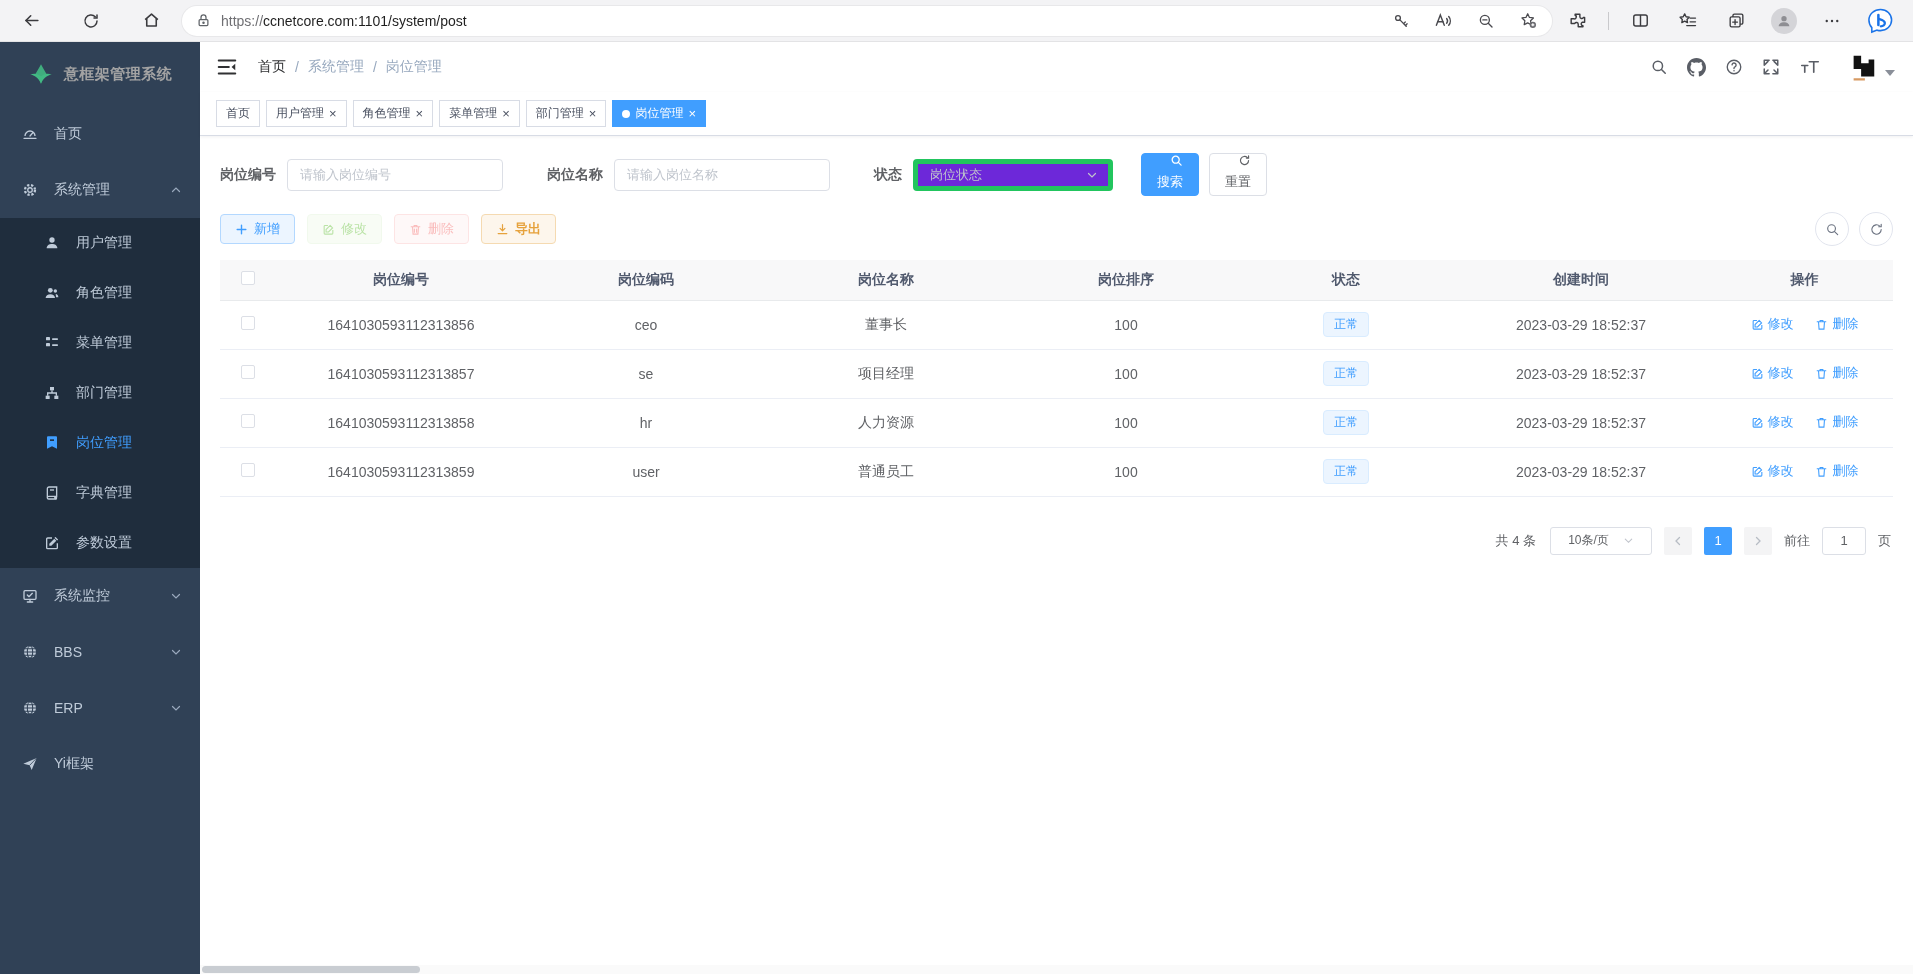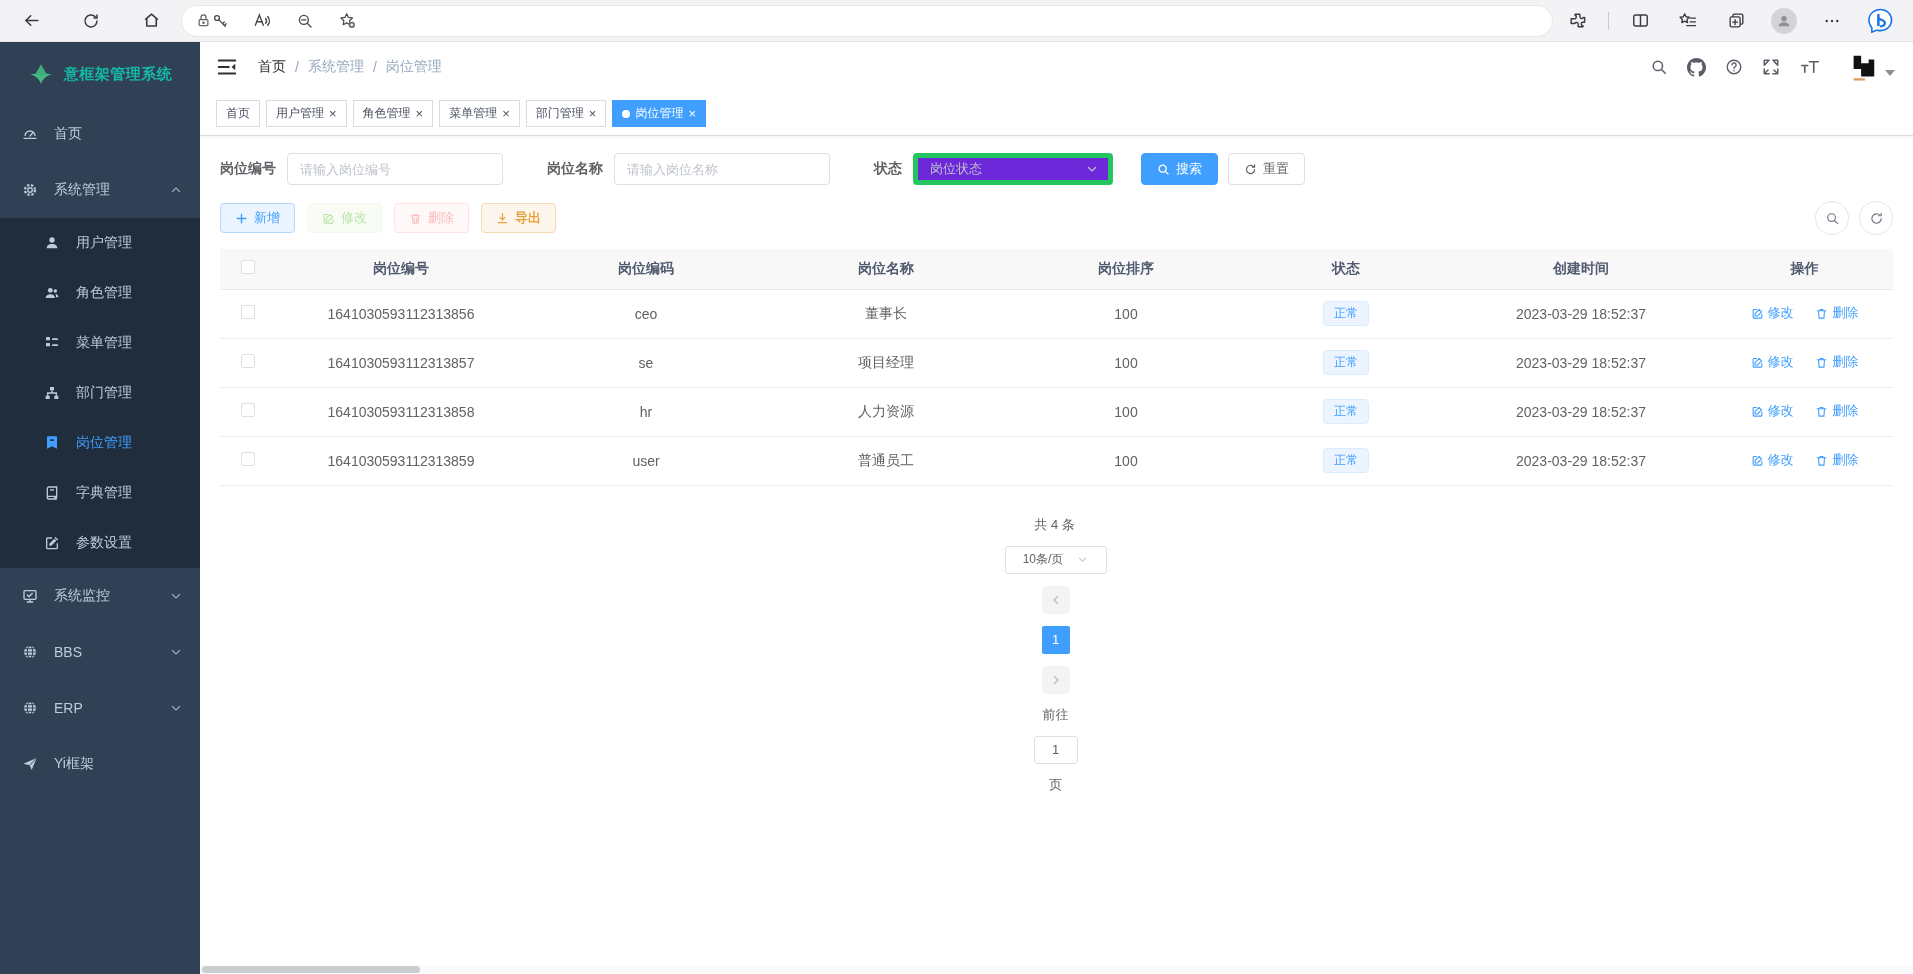--- a/index.html
+++ b/index.html
@@ -18,21 +18,21 @@
   .b-right { display:flex; align-items:center; gap:14px; }
   .v-divider { width:1px; height:18px; background:#c9c9cc; }
   .avatar-circle { width:26px; height:26px; border-radius:50%; background:#d4d4d8; display:flex; align-items:center; justify-content:center; }
 
   
   .app { display:flex; height:932px; }
 
   
   .sidebar { width:200px; flex:none; background:#304156; color:#bfcbd9; display:flex; flex-direction:column; }
   .logo-row { height:64px; display:flex; align-items:center; justify-content:center; gap:10px; flex:none; }
-  .logo-title { color:#14b8a6; font-size:15px; font-weight:bold; letter-spacing:.5px; }
+  .logo-title { color:#a3a3a3; font-size:15px; font-weight:bold; letter-spacing:.5px; }
   .menu { flex:1; overflow:hidden; }
   .menu-item { height:56px; display:flex; align-items:center; padding:0 18px 0 22px; gap:16px; font-size:14px; cursor:pointer; }
   .menu-item .mi-label { flex:1; }
   .menu-item .arrow { color:#9aa9bd; }
   .submenu { background:#1f2d3d; }
   .submenu .menu-item { height:50px; padding-left:44px; }
   .menu-item.active { color:#409eff; }
   .mi-icon { width:16px; height:16px; flex:none; }
 
   
@@ -58,41 +58,41 @@
   
   .content { flex:1; padding:17px 20px 0 20px; position:relative; }
 
   .filter-row { display:flex; align-items:center; margin-bottom:16px; }
   .f-group { display:flex; align-items:center; margin-right:44px; }
   .f-label { font-weight:bold; color:#606266; margin-right:11px; white-space:nowrap; }
   .f-input { width:216px; height:32px; border:1px solid #dcdfe6; border-radius:4px; padding:12px 12px; font-size:13px; color:#606266; outline:none; font-family:inherit; }
   .f-input::placeholder { color:#bfc4cc; }
   .f-select { width:200px; height:32px; border:5px solid #22c55e; border-radius:4px; padding:0 10px 0 12px; display:flex; align-items:center; justify-content:space-between; color:#bfc4cc; font-size:13px; cursor:pointer; background:#6d28d9; }
   .sel-arrow { color:#c0c4cc; }
-  .btn { height:32px; border-radius:4px; display:inline-flex; align-items:center; gap:6px; font-size:13px; padding:0 15px; cursor:pointer; border:1px solid transparent; font-family:inherit; }
+  .btn { height:43px; border-radius:4px; display:inline-flex; align-items:flex-end; gap:6px; font-size:13px; padding:0 15px; cursor:pointer; border:1px solid transparent; font-family:inherit;flex-direction:column; }
   .btn-primary { background:#409eff; color:#fff; border-color:#409eff; }
   .btn-default { background:#fff; color:#606266; border-color:#dcdfe6; margin-left:10px; }
 
   .toolbar-row { display:flex; align-items:center; margin-bottom:14px; }
   .tbtn { height:30px; padding:0 14px; border-radius:4px; font-size:13px; display:inline-flex; align-items:center; gap:6px; cursor:pointer; border:1px solid; margin-right:12px; }
   .tbtn-add { color:#409eff; background:#ecf5ff; border-color:#b3d8ff; }
   .tbtn-edit { color:#67c23a; background:#f0f9eb; border-color:#e1f3d8; opacity:.45; cursor:not-allowed; }
   .tbtn-del { color:#f56c6c; background:#fef0f0; border-color:#fbc4c4; opacity:.45; cursor:not-allowed; }
   .tbtn-export { color:#e6a23c; background:#fdf6ec; border-color:#f5dab1;font-weight:bold; }
   .tool-circles { margin-left:auto; display:flex; gap:10px; }
   .circle-btn { width:34px; height:34px; border-radius:50%; border:1px solid #e2e5ee; background:#fff; display:flex; align-items:center; justify-content:center; color:#6b7280; cursor:pointer; }
 
   table.grid { width:100%; border-collapse:collapse; table-layout:fixed; }
   .grid th { background:#f8f8f9; color:#515a6e; font-size:14px; font-weight:bold; height:40px; text-align:center; border-bottom:1px solid #e8eaec; }
   .grid td { height:49px; text-align:center; font-size:14px; color:#606266; border-bottom:1px solid #ebeef5; white-space:nowrap; }
   .cb { width:14px; height:14px; border:1px solid #dcdfe6; border-radius:2px; background:#fff; display:inline-block; cursor:pointer; }
   .status-pill { display:inline-block; padding:3px 10px; font-size:12px; color:#409eff; background:#ecf5ff; border:1px solid #d9ecff; border-radius:4px; }
   .act-link { color:#409eff; font-size:13px; display:inline-flex; align-items:center; gap:4px; cursor:pointer; margin:0 9px; }
 
-  .pagination { display:flex; align-items:center; justify-content:flex-end; gap:12px; margin-top:30px; padding-right:2px; font-size:13px; color:#606266;flex-direction:column; }
+  .pagination { display:flex; align-items:center; justify-content:flex-end; gap:12px; margin-top:30px; padding-right:2px; font-size:13px; color:#606266; }
   .pg-total { margin-right:2px; }
   .pg-size { width:102px; height:28px; border:1px solid #dcdfe6; border-radius:3px; display:flex; align-items:center; justify-content:center; gap:14px; color:#606266; font-size:12px; cursor:pointer; }
   .pg-btn { width:28px; height:28px; border-radius:2px; background:#f4f4f5; color:#b7bcc4; display:flex; align-items:center; justify-content:center; cursor:pointer; }
   .pg-cur { width:28px; height:28px; border-radius:2px; background:#409eff; color:#fff; display:flex; align-items:center; justify-content:center; font-size:13px; cursor:default; }
   .pg-goto-input { width:44px; height:28px; border:1px solid #dcdfe6; border-radius:3px; text-align:center; font-size:13px; color:#606266; outline:none; font-family:inherit; }
 
   .hscroll { position:absolute; left:0; bottom:0; width:1913px; height:9px; background:#fafafa; }
   .hscroll .thumb { position:absolute; left:2px; top:1px; height:7px; width:218px; border-radius:4px; background:#c9cdd2; }
 </style>
 </head>
@@ -119,20 +119,21 @@
         </svg>
     </div>
   </div>
 
   <div class="url-bar">
     <svg width="15" height="15" viewBox="0 0 24 24" fill="none" stroke="#5f6368" stroke-width="2">
         <rect x="5" y="10.5" width="14" height="9.5" rx="1.5"></rect>
         <path d="M8 10.5V7a4 4 0 0 1 8 0v3.5"></path>
         <circle cx="12" cy="15.5" r="1" fill="#5f6368"></circle>
       </svg>
+    <div class="url-text"><span class="dim">https://</span><span>ccnetcore.com</span><span>:1101/system/post</span></div>
     <div class="pill-icons">
       <span>
           <svg width="18" height="18" viewBox="0 0 24 24" fill="none" stroke="currentColor" stroke-width="1.8" stroke-linecap="round">
             <circle cx="8" cy="8" r="3.2"></circle>
             <path d="M10.5 10.5L19 19"></path>
             <path d="M15.5 15.5l2.2-2.2"></path>
             <path d="M18 18l2.2-2.2"></path>
           </svg>
         </span>
       <span>

